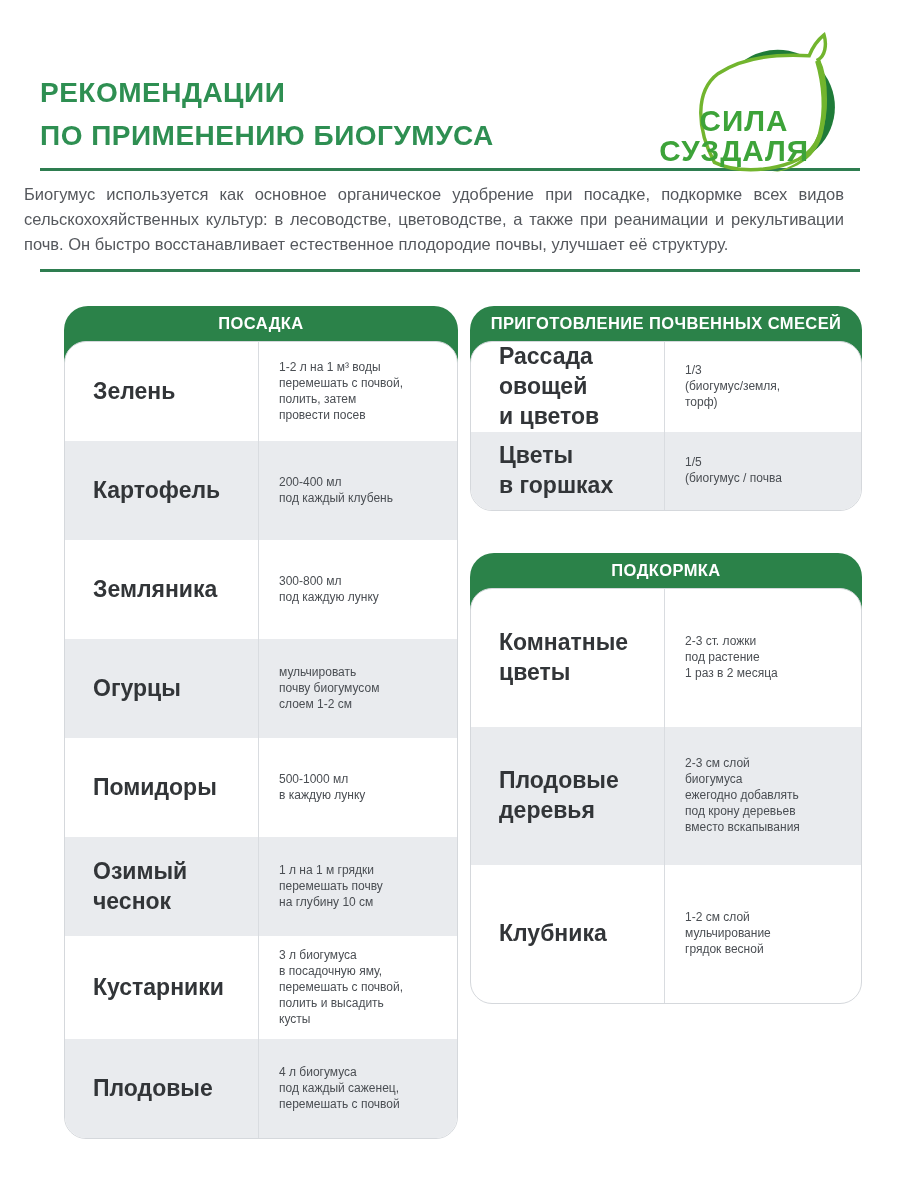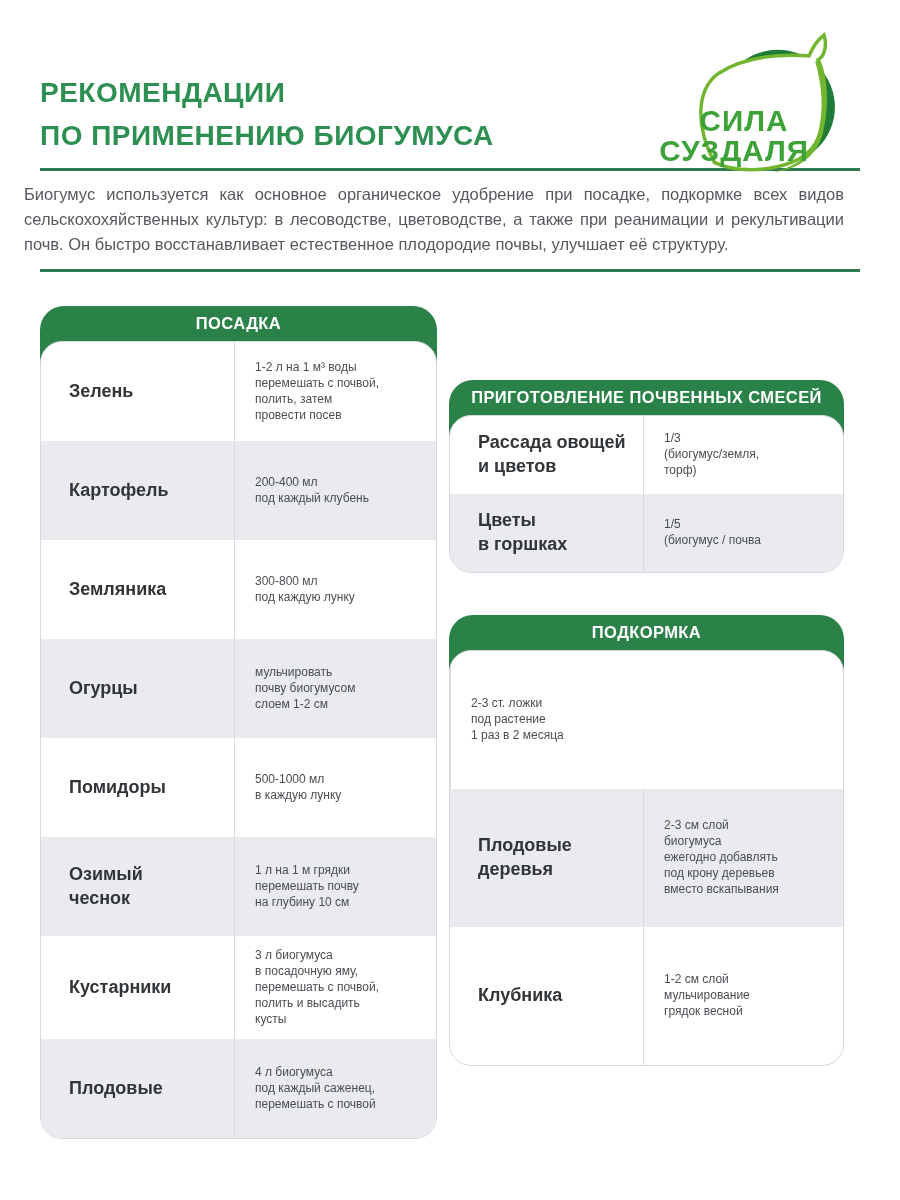--- a/index.html
+++ b/index.html
@@ -18,34 +18,34 @@
   .title{margin-top:44px;font-size:28px;font-weight:800;color:var(--title_green);
          line-height:1.52;letter-spacing:.5px}
   .title span{display:block}
   .logo{width:240px;margin-top:2px}
   .logo svg{display:block}
 
   .rule{height:3px;background:var(--rule_green);margin:0 40px}
   .intro{margin:11px 24px 13px;width:820px;color:var(--intro_text);
          font-size:16.5px;line-height:1.5;text-align:justify}
 
-  .tables{display:flex;gap:12px;margin:34px 38px 0 40px;align-items:center}
+  .tables{display:flex;gap:12px;margin:34px 38px 0 64px;align-items:flex-start}
   .col-left{width:397px}
   .col-right{width:395px}
 
   .card-header{background:var(--header_green);border-radius:24px 24px 0 0;height:57px;
                display:flex;justify-content:center;align-items:flex-start;padding-top:8px;
                color:#fff;font-weight:bold;font-size:16.5px;letter-spacing:.4px}
   .card-body{margin-top:-22px;background:#fff;border-radius:22px;
              border:1px solid var(--border_gray);overflow:hidden}
   .row{display:flex}
   .row:nth-child(even){background:var(--row_alt)}
   .cell{display:flex;align-items:center;white-space:pre-line}
   .cell.label{width:193px;flex:none;padding-left:28px;padding-right:6px;
-              font-weight:bold;font-size:18px;color:var(--label_text);line-height:1.3}
+              font-weight:bold;font-size:23px;color:var(--label_text);line-height:1.3}
   .cell.value{flex:1;border-left:1px solid var(--divider_gray);
               padding:12px 8px 12px 20px;font-size:12px;color:var(--value_text);line-height:1.32}
   .t-posadka .row{min-height:99px}
   .t-mixes .row{min-height:78px}
   .t-feeding .row{min-height:138px}
   .t-mixes{margin-bottom:42px}
 </style>
 </head>
 <body>
 
@@ -146,20 +146,22 @@
             <div class="cell value">1/5
 (биогумус / почва</div>
           </div>
         </div>
       </section>
 
       <section class="t-feeding">
         <div class="card-header">ПОДКОРМКА</div>
         <div class="card-body">
           <div class="row">
+            <div class="cell label">Комнатные
+цветы</div>
             <div class="cell value">2-3 ст. ложки
 под растение
 1 раз в 2 месяца</div>
           </div>
           <div class="row">
             <div class="cell label">Плодовые
 деревья</div>
             <div class="cell value">2-3 см слой
 биогумуса
 ежегодно добавлять

